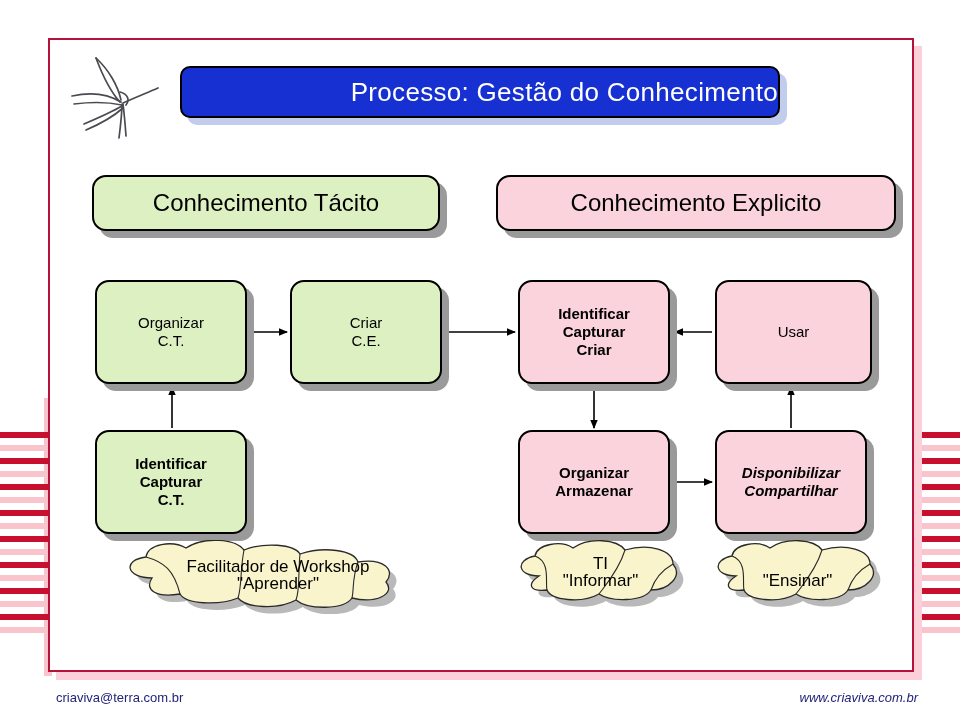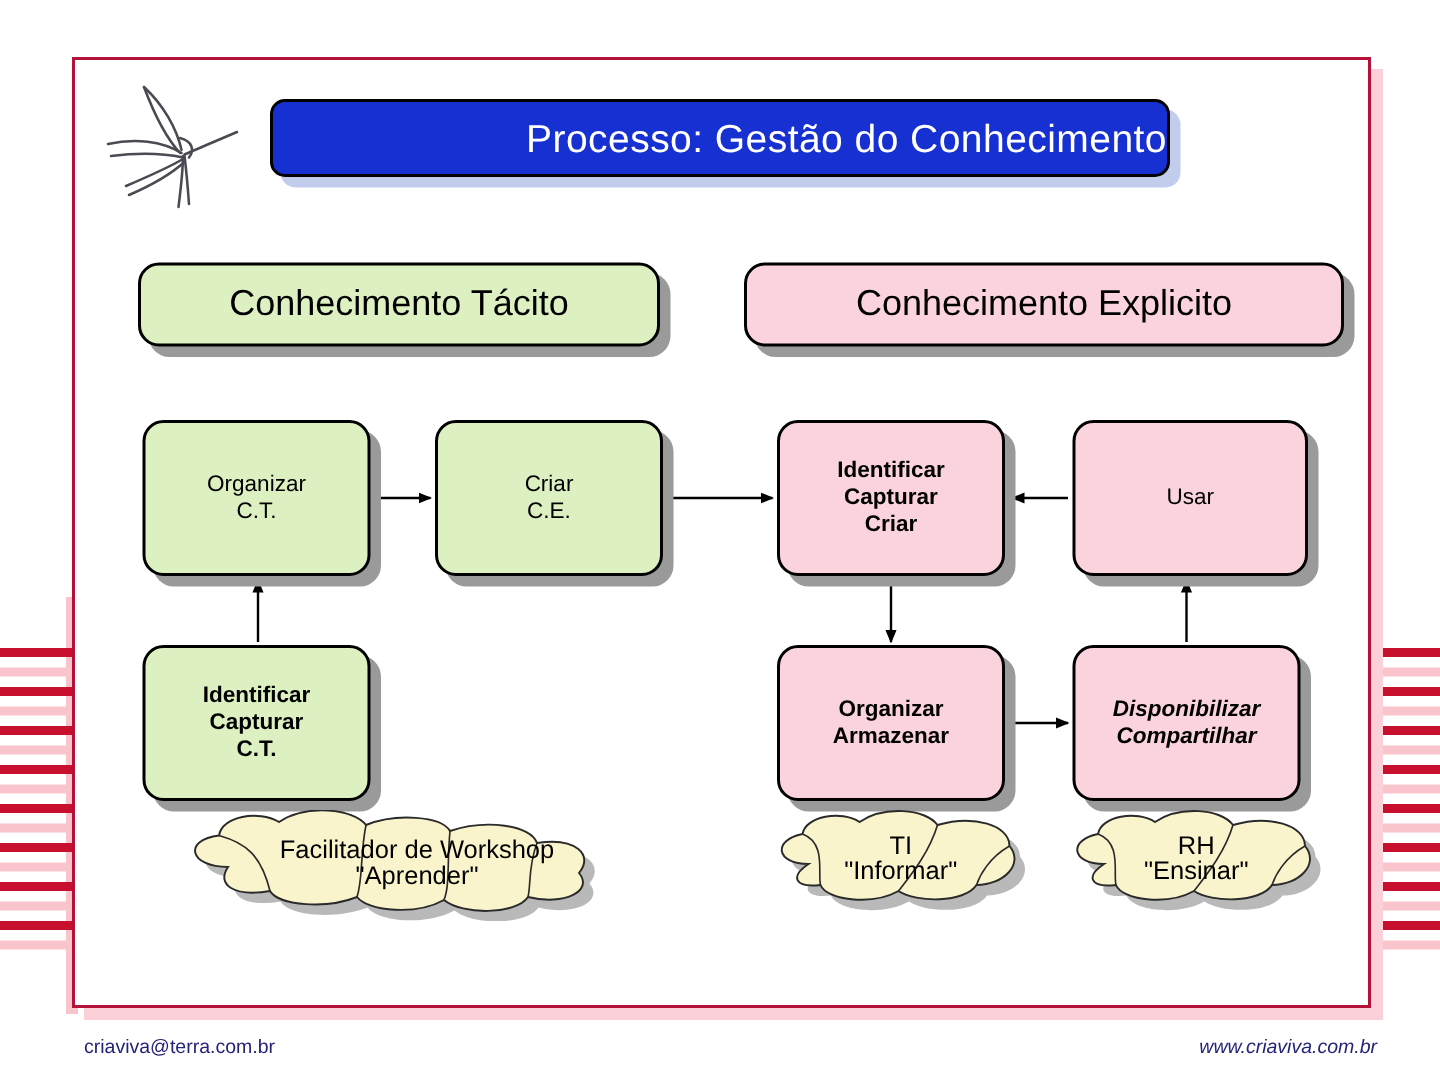--- a/index.html
+++ b/index.html
@@ -382,20 +382,19 @@
                  C136,3 160,10 160,24 C170,36 156,50 138,50 C130,62 98,62 86,54
                  C68,64 38,60 34,50 C16,52 14,44 26,36 Z" fill="#b9b9b9" stroke="none"></path>
       </g>
       <path d="M26,36 C4,36 2,20 22,16 C24,4 48,0 60,8 C76,-3 104,-1 112,10
                C136,3 160,10 160,24 C170,36 156,50 138,50 C130,62 98,62 86,54
                C68,64 38,60 34,50 C16,52 14,44 26,36 Z" fill="#faf4cc" stroke="#2a2a2a" stroke-width="1.3"></path>
       <path d="M22,16 C38,22 32,42 34,50" fill="none" stroke="#2a2a2a" stroke-width="1.1"></path>
       <path d="M112,10 C106,30 92,46 86,54" fill="none" stroke="#2a2a2a" stroke-width="1.1"></path>
       <path d="M160,24 C146,32 140,44 138,50" fill="none" stroke="#2a2a2a" stroke-width="1.1"></path>
     </svg>
-    <div class="cloud-txt" style="top:13px;">RH</div>
     <div class="cloud-txt" style="top:30px;">"Ensinar"</div>
   </div>
 
   <div class="footer left">criaviva@terra.com.br</div>
   <div class="footer right">www.criaviva.com.br</div>
 
 </div>
 
 </body></html>

